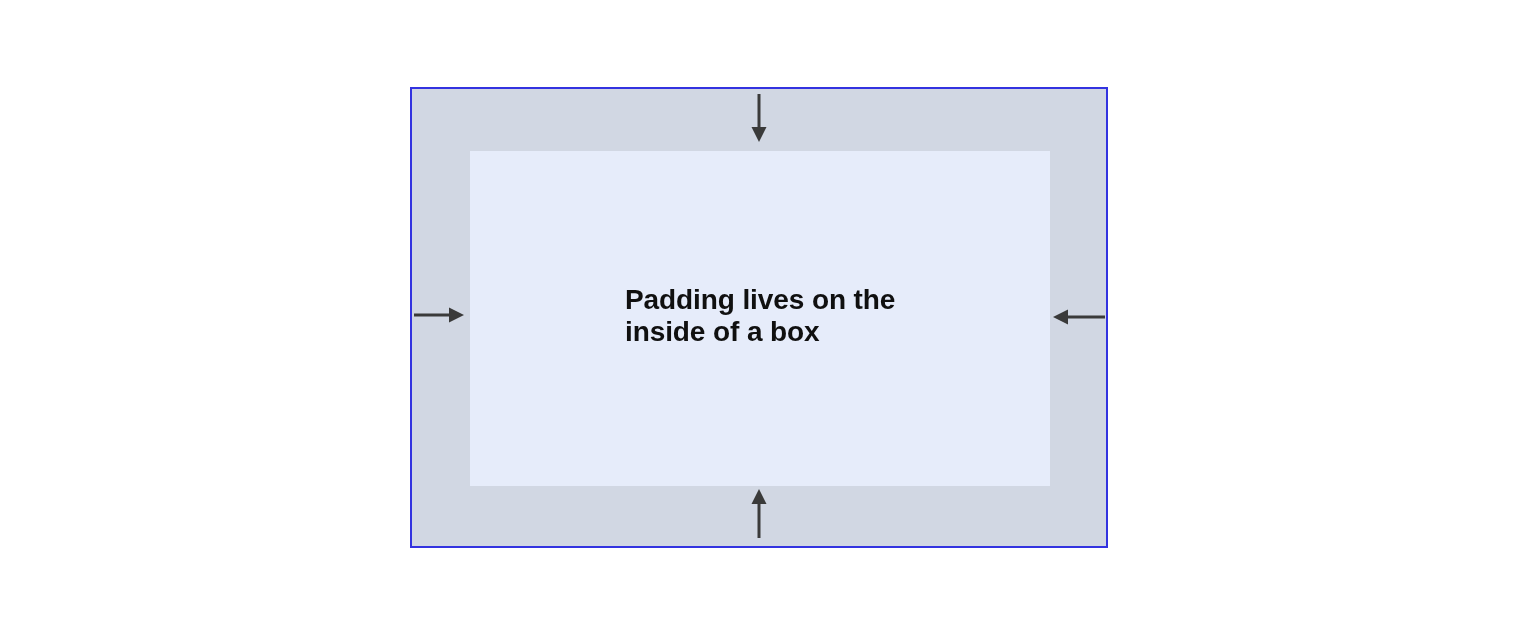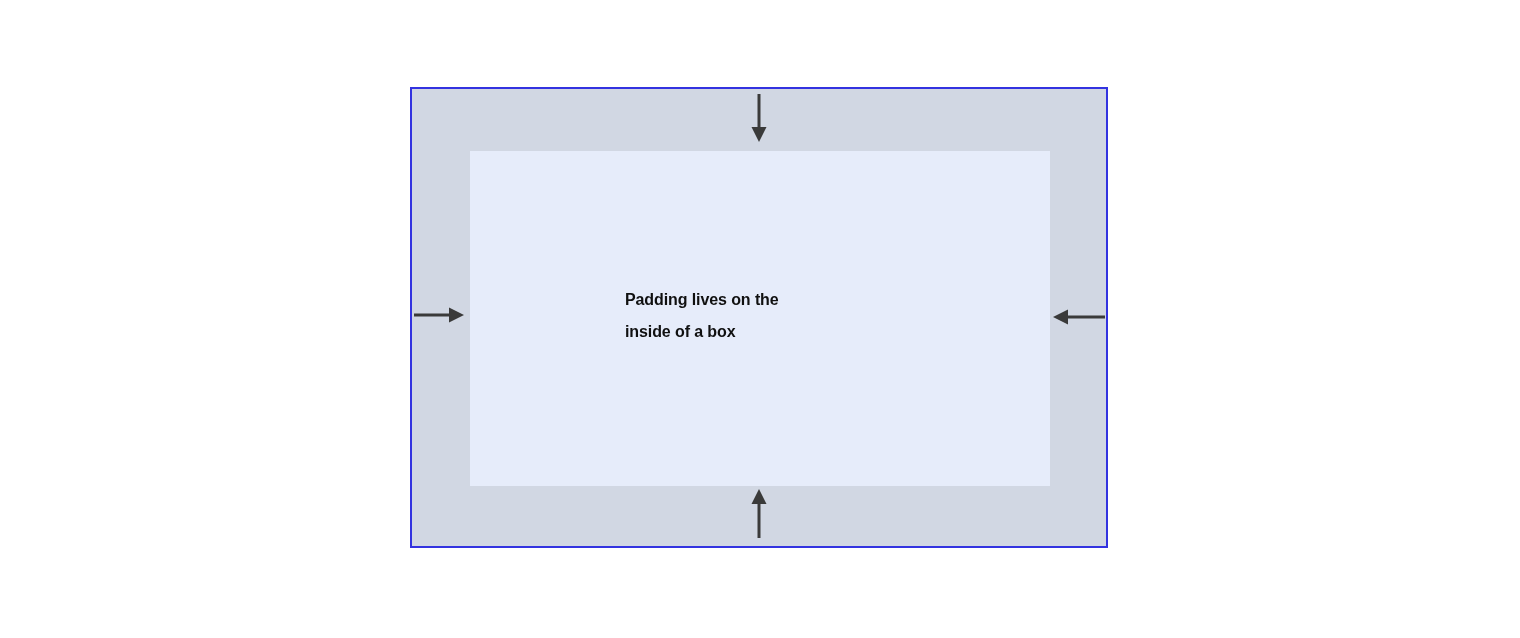--- a/index.html
+++ b/index.html
@@ -47,21 +47,21 @@
     box-sizing: border-box;
     background: #e6ecfa;
   }
 
   
   #content-label {
     position: absolute;
     left: 625px;
     top: 284px;
     width: 300px;
-    font-size: 16px;
+    font-size: 28px;
     font-weight: bold;
     line-height: 32px;
     color: #101010;
     letter-spacing: -0.1px;
     white-space: pre-line;
   }
 
   
   .arrow-svg {
     position: absolute;

